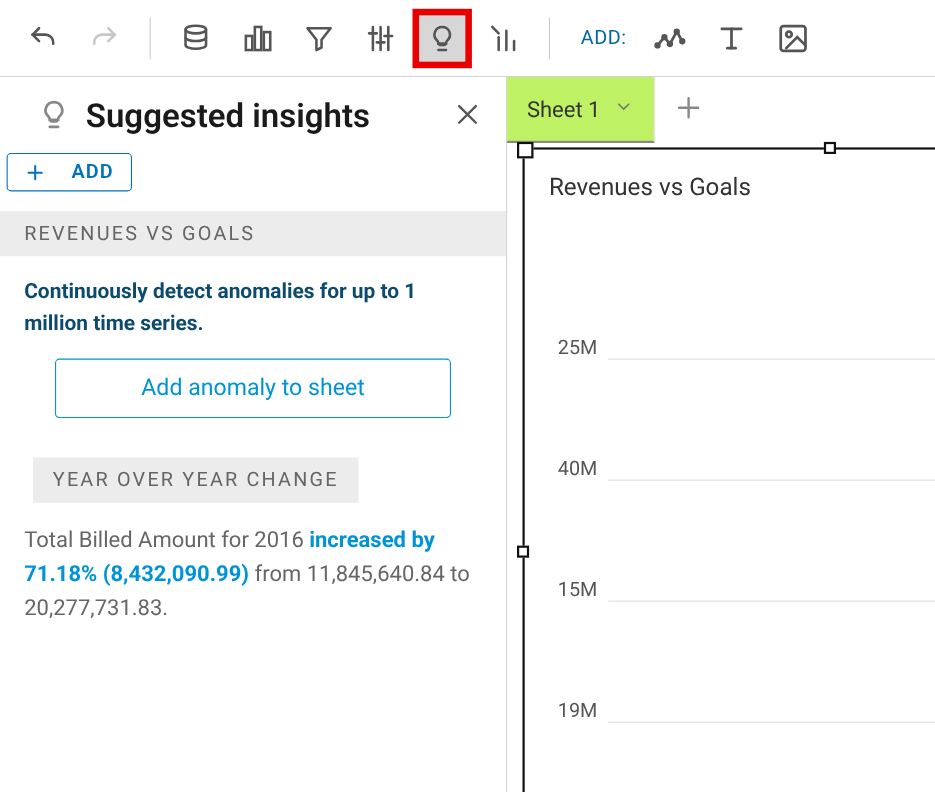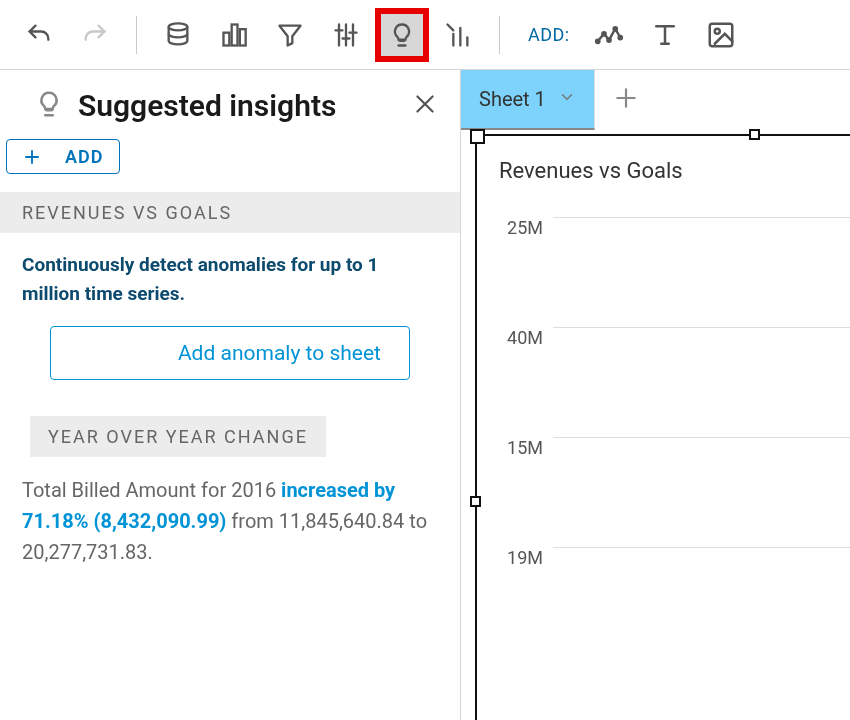--- a/index.html
+++ b/index.html
@@ -110,21 +110,21 @@
     line-height: 1.5;
     padding: 0 22px 18px 22px;
   }
   .anomaly-btn {
     margin: 0 22px 36px 50px;
     border: 1.5px solid #0094d6;
     color: #0094d6;
     font-size: 21px;
     padding: 14px 28px;
     border-radius: 4px;
-    text-align: right;
+    text-align: center;
     width: 360px;
   }
   .yoy-text {
     font-size: 20px;
     line-height: 1.55;
     color: #666;
     padding: 0 22px;
   }
   .yoy-text .hl { color: #0094d6; font-weight: 700; }
   .yoy-text .muted { color: #666; }
@@ -143,21 +143,21 @@
   }
   .tab {
     height: 100%;
     display: flex;
     align-items: center;
     padding: 0 18px;
     gap: 12px;
     color: #333;
     font-size: 20px;
     border-bottom: 2px solid #888;
-    background:#7dd3fc;
+    background:#bef264;
     border-right:1px solid #ddd;
   }
   .tab .chev { color: #777; }
   .tab-add { color: #888; }
 
   .chart-card {
     margin: 4px 0 0 14px;
     border: 2px solid #111;
     border-right: none;
     border-bottom: none;
@@ -182,21 +182,21 @@
   .chart-title {
     font-size: 22px;
     color: #333;
     margin-bottom: 34px;
   }
   .axis {
     position: relative;
   }
   .tick {
     display: flex;
-    align-items: flex-start;
+    align-items: flex-end;
     height: 110px;
   }
   .tick .lbl {
     width: 54px;
     text-align: right;
     font-size: 18px;
     color: #555;
     padding-right: 10px;
   }
   .tick .line {

